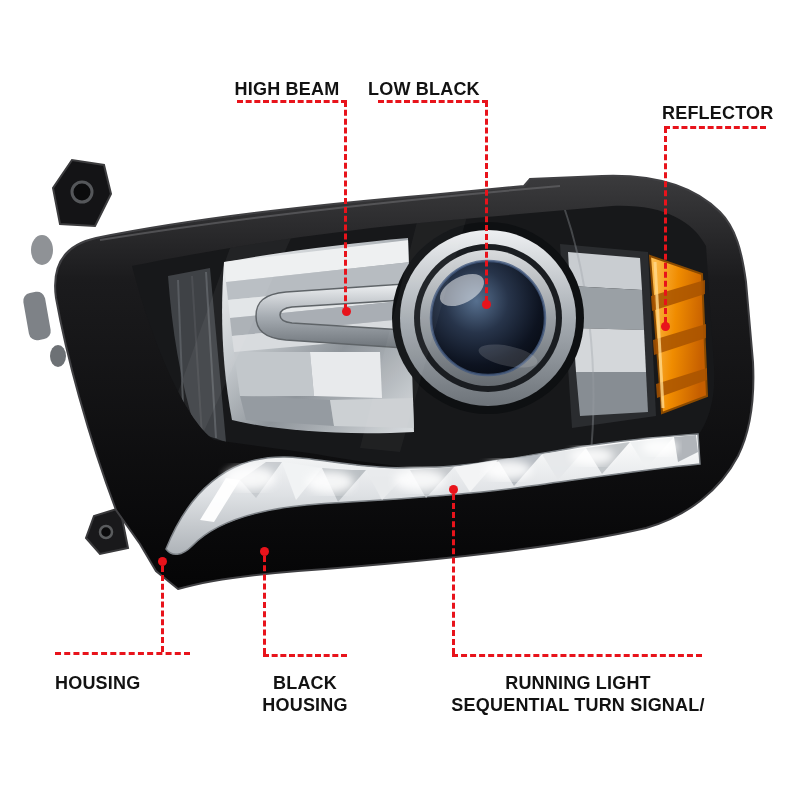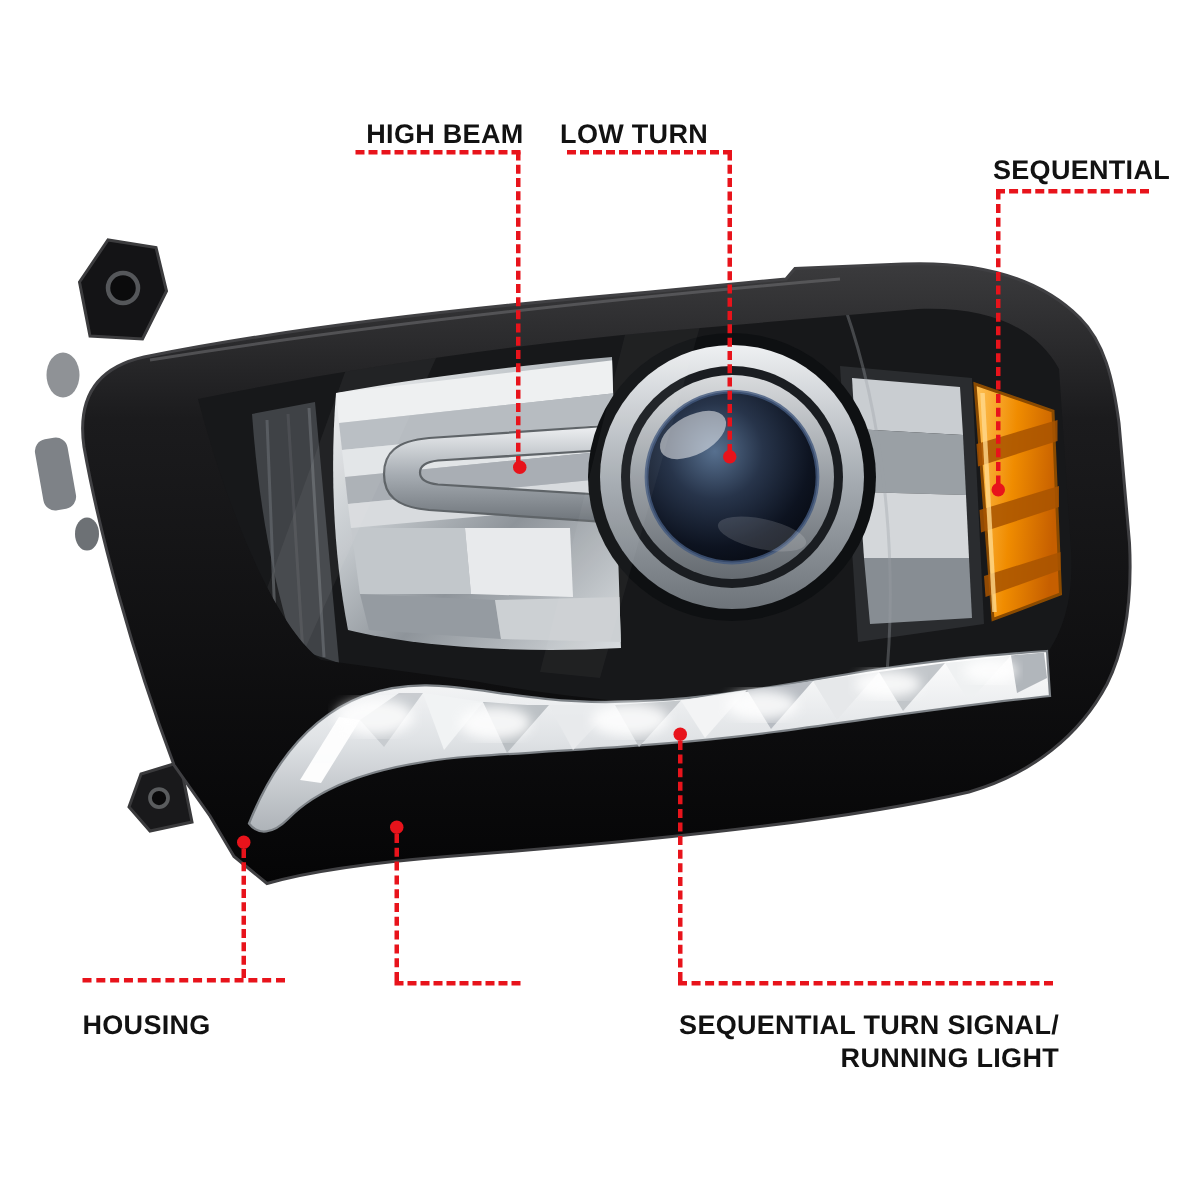--- a/index.html
+++ b/index.html
@@ -5,21 +5,21 @@
   html,body{margin:0;padding:0}
   body{
     width:800px;height:800px;position:relative;overflow:hidden;
     background:#ffffff;
     font-family:"Liberation Sans", sans-serif;
   }
   .stage{position:absolute;inset:0;width:800px;height:800px}
   .art{position:absolute;left:0;top:0;display:block}
   .callout-label{
     position:absolute;color:#121212;font-weight:700;font-size:18px;
-    line-height:22px;letter-spacing:.2px;text-align:right;white-space:nowrap;
+    line-height:22px;letter-spacing:.2px;text-align:center;white-space:nowrap;
   }
   .callout-label.left{text-align:left}
   .hline{position:absolute;border-top:3px dashed #e8131b;height:0}
   .vline{position:absolute;border-left:3px dashed #e8131b;width:0}
   .dot{position:absolute;width:9px;height:9px;border-radius:50%;background:#e8131b}
 </style>
 </head>
 <body>
 
 <div class="stage">
@@ -179,42 +179,46 @@
     </g>
 
     <path d="M100 240 C 250 216 420 198 560 186" stroke="#6a6a6e" stroke-width="2" opacity=".6" fill="none"></path>
   </svg>
 
   <div class="callout-label" style="left:225px;top:78px;width:124px">HIGH BEAM</div>
   <div class="hline" style="left:237px;top:100px;width:110px"></div>
   <div class="vline" style="left:344px;top:101px;height:209px"></div>
   <div class="dot" style="left:342px;top:307px"></div>
 
-  <div class="callout-label" style="left:368px;top:78px;width:104px">LOW TURN</div>
+  <div class="callout-label" style="left:368px;top:78px;width:104px">LOW BLACK</div>
   <div class="hline" style="left:378px;top:100px;width:110px"></div>
   <div class="vline" style="left:485px;top:101px;height:201px"></div>
   <div class="dot" style="left:482px;top:300px"></div>
 
-  <div class="callout-label" style="left:662px;top:102px;width:104px">SEQUENTIAL</div>
+  <div class="callout-label" style="left:662px;top:102px;width:104px">REFLECTOR</div>
   <div class="hline" style="left:664px;top:126px;width:102px"></div>
   <div class="vline" style="left:664px;top:127px;height:196px"></div>
   <div class="dot" style="left:661px;top:322px"></div>
 
   <div class="callout-label left" style="left:55px;top:672px">
     <div>HOUSING</div>
   </div>
   <div class="hline" style="left:55px;top:652px;width:135px"></div>
   <div class="vline" style="left:161px;top:566px;height:86px"></div>
   <div class="dot" style="left:158px;top:557px"></div>
 
+  <div class="callout-label" style="left:260px;top:672px;width:90px">
+    <div>BLACK</div>
+    <div>HOUSING</div>
+  </div>
   <div class="hline" style="left:263px;top:654px;width:84px"></div>
   <div class="vline" style="left:263px;top:556px;height:98px"></div>
   <div class="dot" style="left:260px;top:547px"></div>
 
   <div class="callout-label" style="left:450px;top:672px;width:256px">
+    <div>RUNNING LIGHT</div>
     <div>SEQUENTIAL TURN SIGNAL/</div>
-    <div>RUNNING LIGHT</div>
   </div>
   <div class="hline" style="left:452px;top:654px;width:250px"></div>
   <div class="vline" style="left:452px;top:494px;height:160px"></div>
   <div class="dot" style="left:449px;top:485px"></div>
 
 </div>
 
 </body></html>

